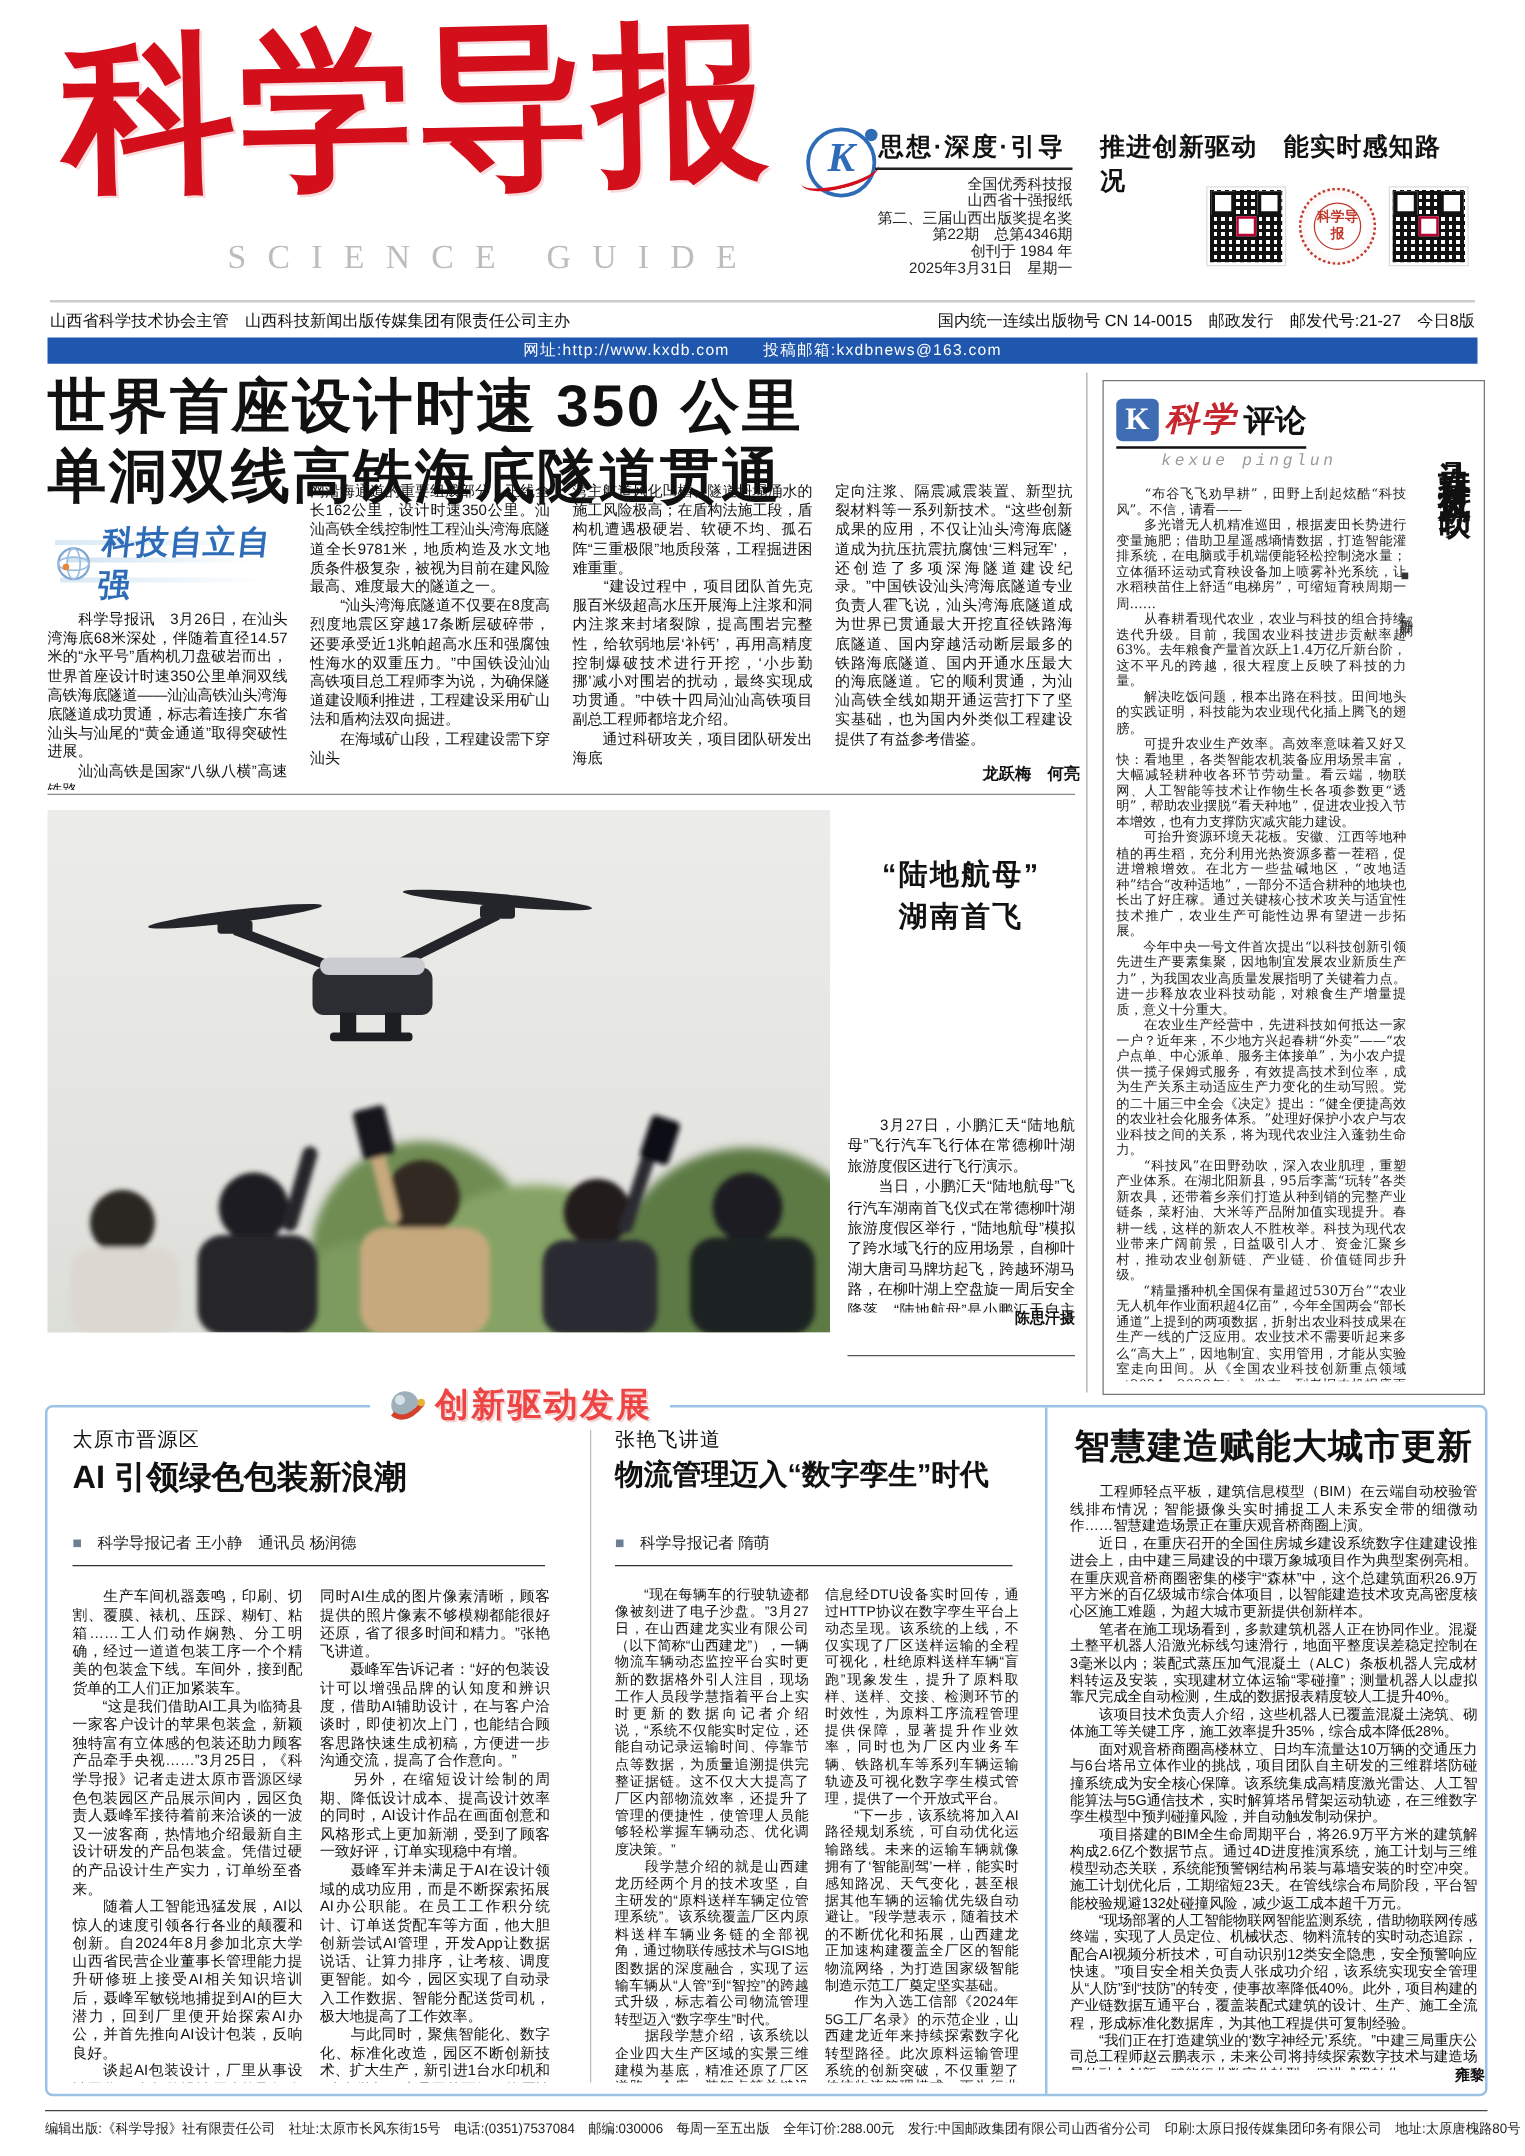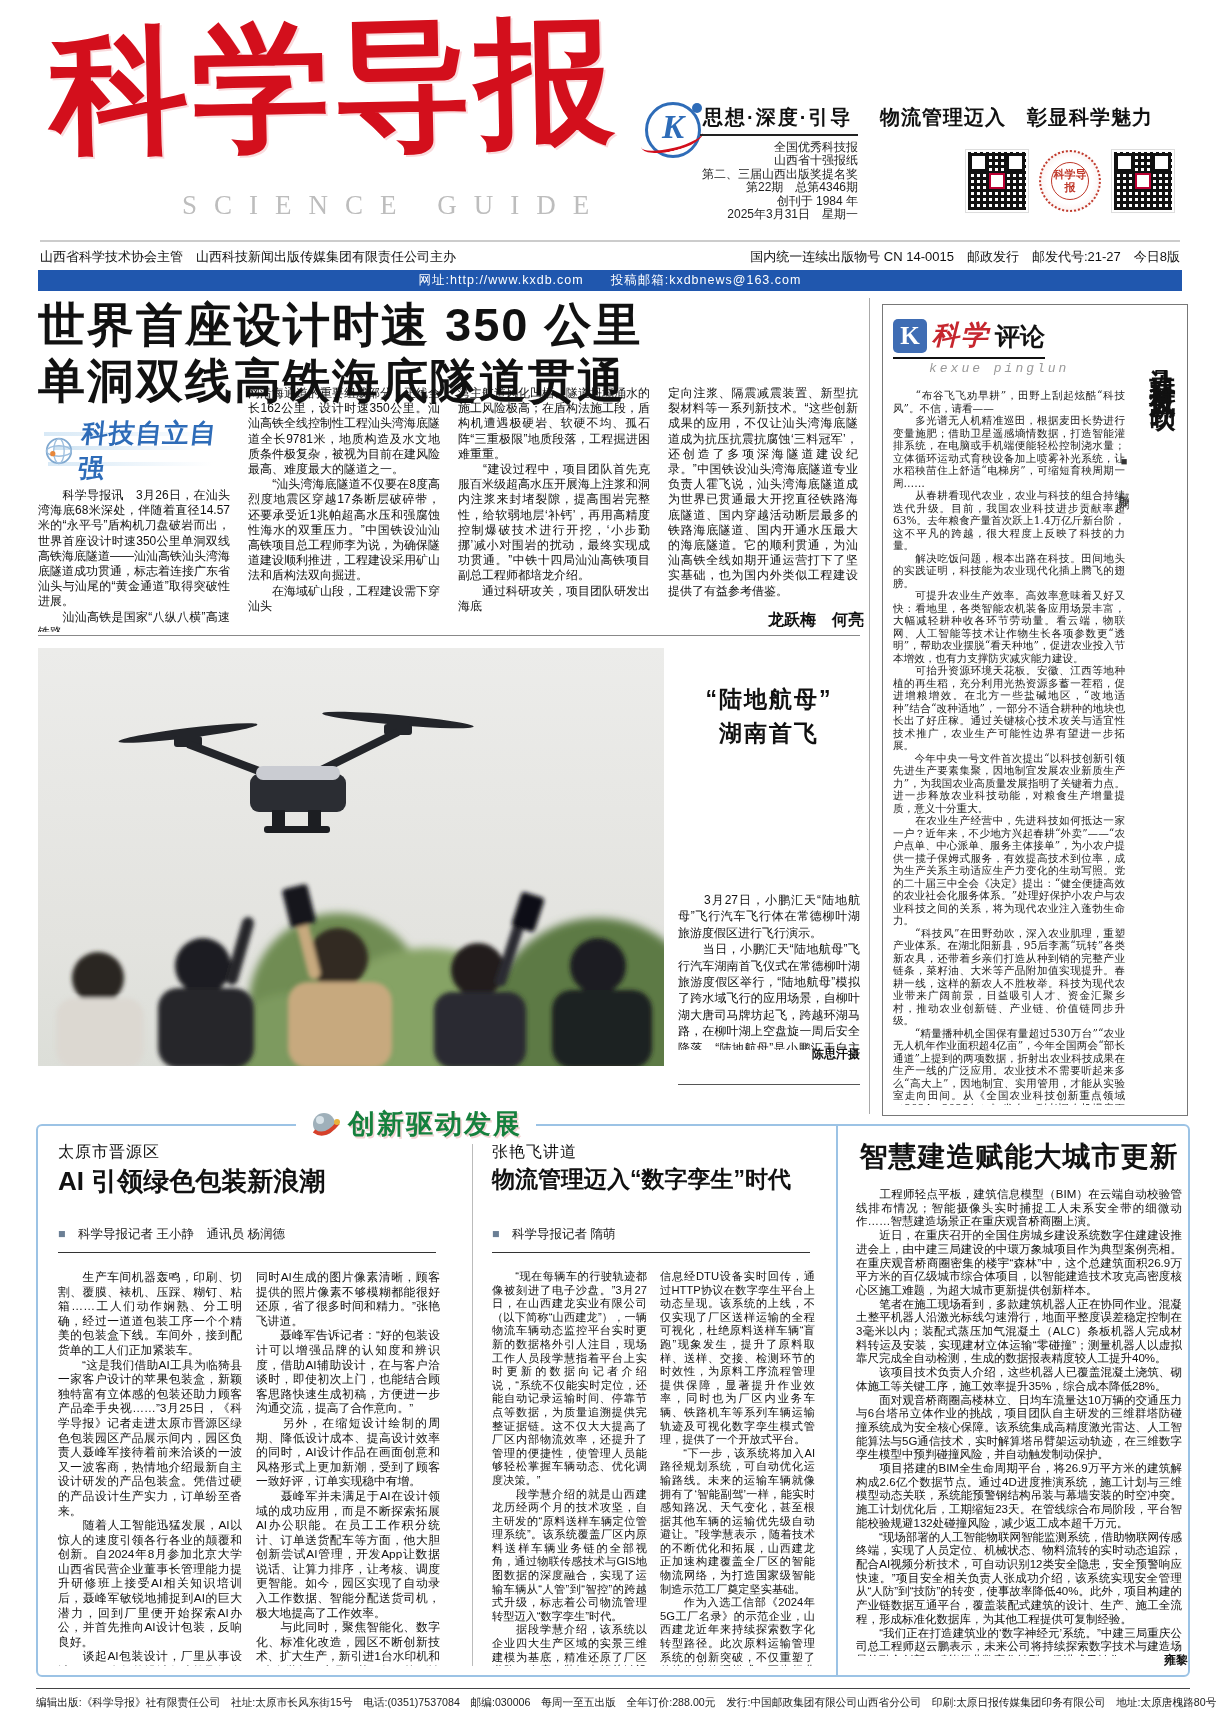--- a/index.html
+++ b/index.html
@@ -52,21 +52,21 @@
       background:
        linear-gradient(90deg,#d8e9f6,rgba(255,255,255,0)) 0 8px/170px 4px no-repeat,
        linear-gradient(90deg,#cfe3f2,rgba(255,255,255,0)) 10px 22px/150px 4px no-repeat,
        linear-gradient(90deg,#d8e9f6,rgba(255,255,255,0)) 4px 38px/165px 4px no-repeat;}
   .badge .txt{font-size:26px;font-weight:900;color:#2e6cb8;letter-spacing:1px;transform:skewX(-6deg);}
   .maincol{top:386px;height:246px;font-size:12px;line-height:15.2px;overflow:hidden;}
   .c1{left:38px;top:488px;width:192px;height:144px;}
   .c2{left:248px;width:192px;}
   .c3{left:458px;width:192px;}
   .c4{left:668px;width:190px;}
-  .lead-authors{left:700px;top:610px;width:158px;text-align:right;font-weight:700;font-size:16px;
+  .lead-authors{left:700px;top:610px;width:158px;text-align:right;font-weight:700;font-size:13px;
       background:#fff;padding-left:6px;}
   .rule2{left:38px;top:635px;width:822px;height:1px;background:#888;}
   
   .photo{left:38px;top:648px;width:626px;height:418px;overflow:hidden;
       background:linear-gradient(#ececea,#e3e3df 70%,#dcded8);}
   .cap{left:678px;top:648px;width:182px;height:418px;}
   .cap-t{width:100%;text-align:center;font-size:23px;font-weight:800;letter-spacing:2px;}
   .cap-t1{top:36px;} .cap-t2{top:70px;}
   .cap-b{left:0;top:244px;width:182px;height:158px;font-size:12px;line-height:16.4px;overflow:hidden;}
   .credit{left:0;top:398px;width:182px;text-align:right;font-weight:700;font-size:12px;}
@@ -87,21 +87,21 @@
       overflow:hidden;font-family:"DejaVu Serif","Liberation Serif",serif;color:#222;}
   .evauthor{right:56px;top:150px;writing-mode:vertical-rl;font-size:11px;letter-spacing:3px;color:#333;}
   .evtitle{right:6px;top:44px;writing-mode:vertical-rl;font-size:26px;font-weight:900;
       letter-spacing:4px;font-family:"DejaVu Serif",serif;}
   
   .bbox{left:36px;top:1124px;width:1154px;height:553px;border:2px solid #9cc3e5;border-radius:6px;
       box-sizing:border-box;}
   .bdiv{left:836px;top:1126px;width:2px;height:549px;background:#9cc3e5;}
   .banner{left:296px;top:1104px;height:40px;background:#fff;padding:0 14px;display:flex;
       align-items:center;gap:8px;z-index:3;}
-  .banner .t{font-size:27px;font-weight:900;color:#15803d;letter-spacing:2px;
+  .banner .t{font-size:27px;font-weight:900;color:#ef4444;letter-spacing:2px;
       text-shadow:1.5px 1.5px 0 #f3d4d4;}
   .kicker{font-size:16px;letter-spacing:1px;}
   .bhead{font-weight:900;}
   .byline{font-size:12.5px;padding-bottom:9px;border-bottom:1.5px solid #333;color:#222;}
   .bm{color:#6b7f95;}
   .bcol{top:1270px;height:396px;font-size:11.8px;line-height:14.6px;overflow:hidden;}
   .ka{left:58px;top:1142px;} .ha{left:58px;top:1164px;font-size:26px;}
   .bya{left:58px;top:1226px;width:378px;}
   .a1{left:58px;width:184px;} .a2{left:256px;width:184px;}
   .ruleab{left:472px;top:1142px;width:1px;height:524px;background:#bbb;}
@@ -132,21 +132,21 @@
 
   <div class="abs honors">
     <div>全国优秀科技报</div>
     <div>山西省十强报纸</div>
     <div>第二、三届山西出版奖提名奖</div>
     <div>第22期　总第4346期</div>
     <div>创刊于 1984 年</div>
     <div>2025年3月31日　星期一</div>
   </div>
 
-  <div class="abs motto">物流管理迈入　彰显科学魅力</div>
+  <div class="abs motto">推进创新驱动　能实时感知路况</div>
 
   <div class="abs qrrow">
     <div class="qr">
         <b></b>
       </div>
     <div class="stamp">
         <span>科学导报</span>
       </div>
     <div class="qr">
         <b></b>

